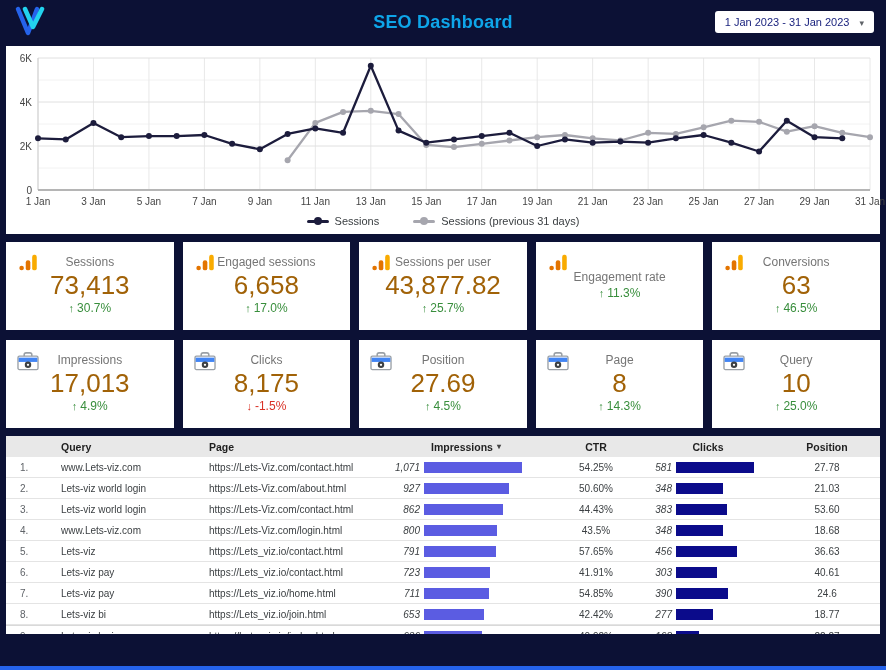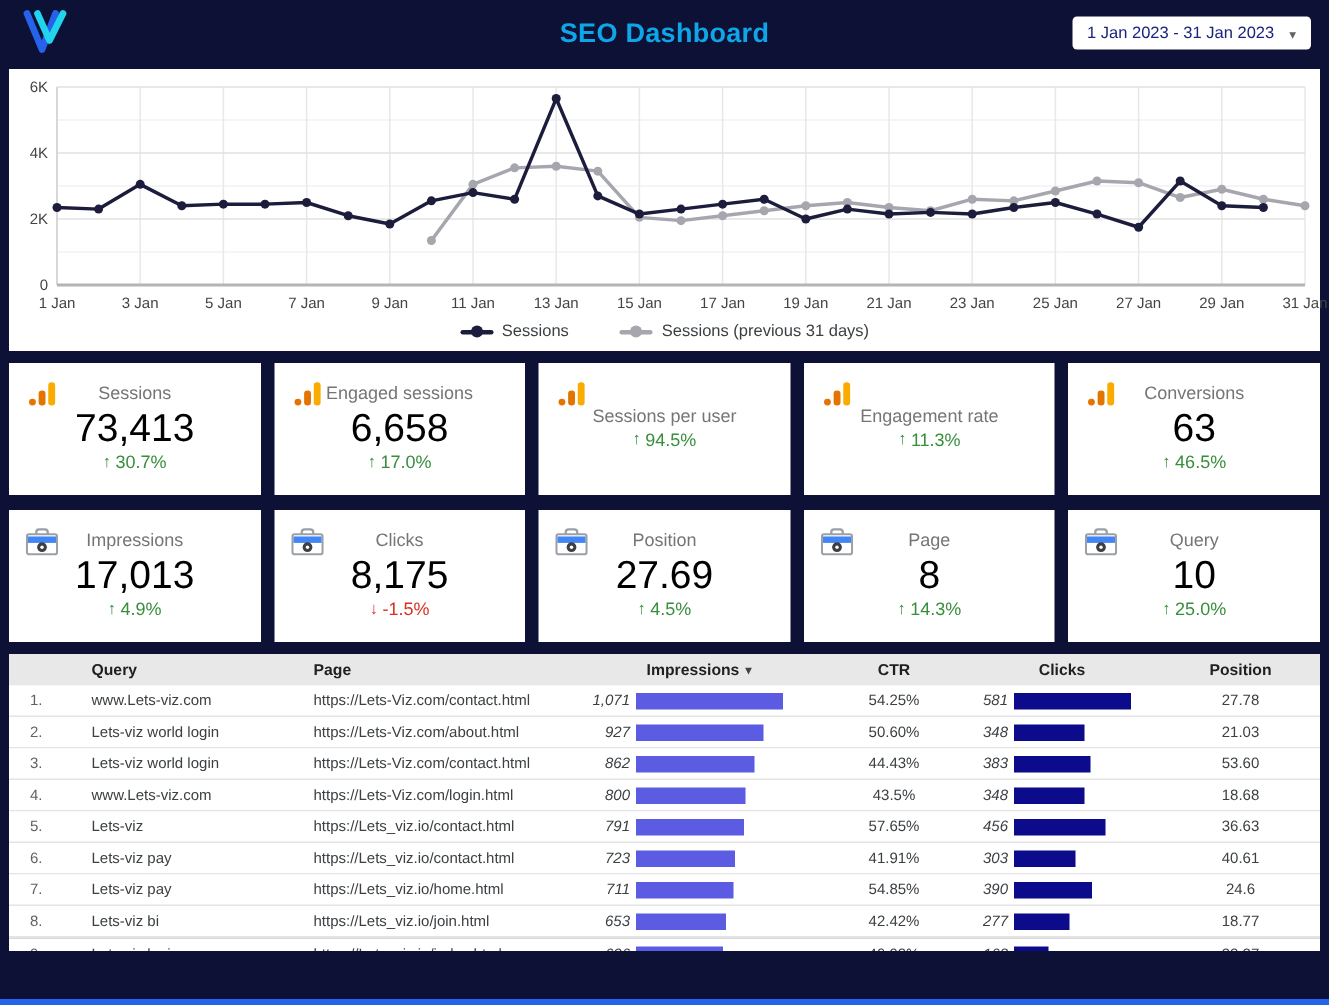--- a/index.html
+++ b/index.html
@@ -35,21 +35,21 @@
   .lmark.dark { background:#1c1c3c; }
   .lmark.gray { background:#a6a6ae; }
   
   .cards { display:flex; gap:9px; padding:0 6px; margin-top:8px; }
   .card {
     position:relative; flex:1; height:88px; background:#ffffff;
     display:flex; flex-direction:column; align-items:center; justify-content:center; gap:2px;
   }
   .card-icon { position:absolute; left:10px; top:10px; }
   .card-title { font-size:12px; color:#757575; margin-top:-2px; }
-  .card-value { font-size:26px; color:#000000; line-height:1.1; }
+  .card-value { font-size:26px; color:#a16207; line-height:1.1; }
   .card-delta { font-size:12px; display:flex; align-items:center; gap:3px; }
   .card-delta.up { color:#388e3c; }
   .card-delta.down { color:#d93025; }
   .card-delta .arrow { font-size:11px; }
   
   .table-panel { margin:8px 6px 0 6px; background:#ffffff; }
   .tgrid { display:grid; grid-template-columns:40px 148px 188px 168px 92px 132px 106px; align-items:center; }
   .thead { background:#e8e8e8; height:21px; font-size:10.5px; font-weight:bold; color:#1f1f1f; }
   .th { text-align:center; }
   .th.left { text-align:left; padding-left:15px; }
@@ -230,23 +230,24 @@
        <span>17.0%</span>
      </div>
     </div>
     <div class="card">
       <span class="card-icon"><svg width="25" height="22" viewBox="0 0 24 24">
   <rect x="16" y="3" width="5" height="17" rx="2.4" fill="#f9ab00"></rect>
   <rect x="9" y="9" width="5" height="11" rx="2.4" fill="#e37400"></rect>
   <circle cx="4.5" cy="17.5" r="2.5" fill="#e37400"></circle>
         </svg></span>
      <div class="card-title">Sessions per user</div>
-     <div class="card-delta up">
-       <span class="arrow">↑</span>
-       <span>94.5%</span>
+     <div class="card-value">43,877.82</div>
+     <div class="card-delta up">
+       <span class="arrow">↑</span>
+       <span>25.7%</span>
      </div>
     </div>
     <div class="card">
       <span class="card-icon"><svg width="25" height="22" viewBox="0 0 24 24">
   <rect x="16" y="3" width="5" height="17" rx="2.4" fill="#f9ab00"></rect>
   <rect x="9" y="9" width="5" height="11" rx="2.4" fill="#e37400"></rect>
   <circle cx="4.5" cy="17.5" r="2.5" fill="#e37400"></circle>
         </svg></span>
      <div class="card-title">Engagement rate</div>
      <div class="card-delta up">

